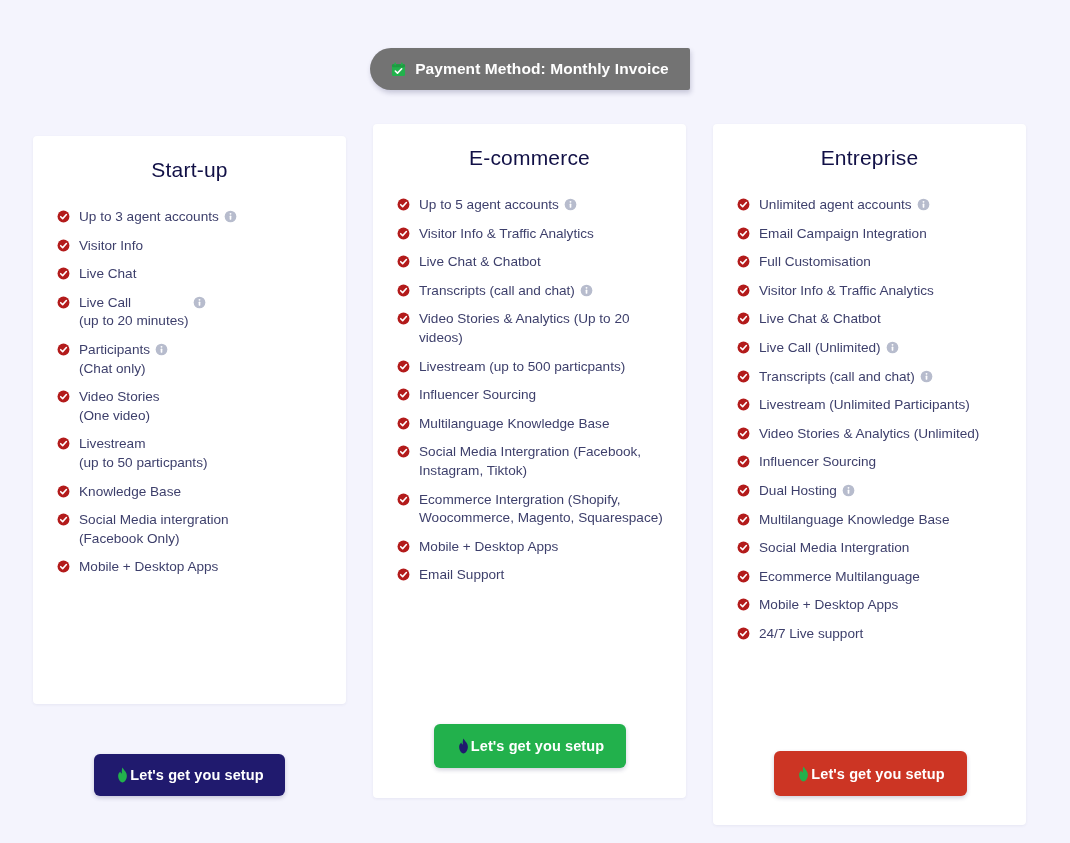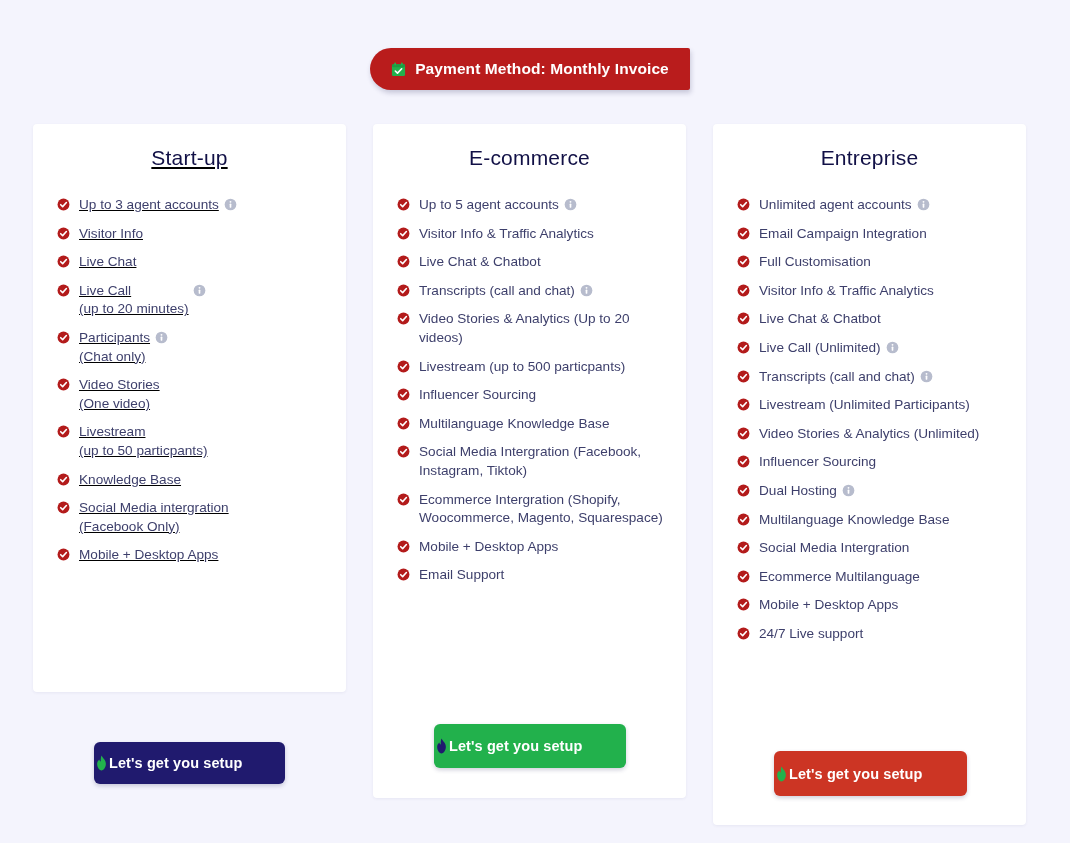--- a/index.html
+++ b/index.html
@@ -11,40 +11,40 @@
   }
   .page { position: relative; width: 1070px; height: 843px; }
 
   
   .banner-wrap {
     position: absolute; left: 370px; top: 48px;
     width: 320px; height: 42px;
   }
   .banner {
     width: 100%; height: 100%;
-    background: #b91c1c;
+    background: #737373;
     border-radius: 21px 2px 2px 21px;
     display: flex; align-items: center; justify-content: center;
     gap: 9px;
     box-shadow: 1px 3px 5px rgba(40,40,90,.22);
   }
   .banner-label {
     color: #ffffff; font-size: 15.5px; font-weight: bold;
     letter-spacing: .1px; white-space: nowrap;
   }
   .cal-icon { width: 15px; height: 15px; display: block; flex: 0 0 auto; }
 
   
   .card {
     position: absolute;
     background: #ffffff;
     border-radius: 4px;
     box-shadow: 0 1px 3px rgba(60,60,110,.07);
   }
-  #card-0 { left: 33px;  top: 124px; width: 313px; height: 568px; text-decoration: underline; }
+  #card-0 { left: 33px;  top: 136px; width: 313px; height: 568px; }
   #card-1 { left: 373px; top: 124px; width: 313px; height: 674px; }
   #card-2 { left: 713px; top: 124px; width: 313px; height: 701px; }
 
   .card-title {
     text-align: center;
     color: #111046;
     font-size: 21px;
     font-weight: normal;
     padding-top: 22px;
     letter-spacing: .2px;
@@ -65,21 +65,21 @@
   }
   .info-icon {
     display: inline-block; vertical-align: -2px;
     width: 13px; height: 13px; margin-left: 5px;
   }
   .info-icon.far { margin-left: 62px; }
 
   
   .cta {
     position: absolute;
-    display: flex; align-items: center; 
+    display: flex; align-items: center; justify-content: center;
     border: none; cursor: pointer;
     border-radius: 6px;
     font-family: "Liberation Sans", sans-serif;
     font-size: 14.5px; font-weight: bold; color: #ffffff;
     letter-spacing: .1px;
     box-shadow: 0 2px 4px rgba(40,40,90,.22);
   }
   #cta-0 { left: 61px;  top: 618px; width: 191px; height: 42px; background: #201a6e; }
   #cta-1 { left: 61px;  top: 600px; width: 192px; height: 44px; background: #22b14c; }
   #cta-2 { left: 61px;  top: 627px; width: 193px; height: 45px; background: #cc3524; }

